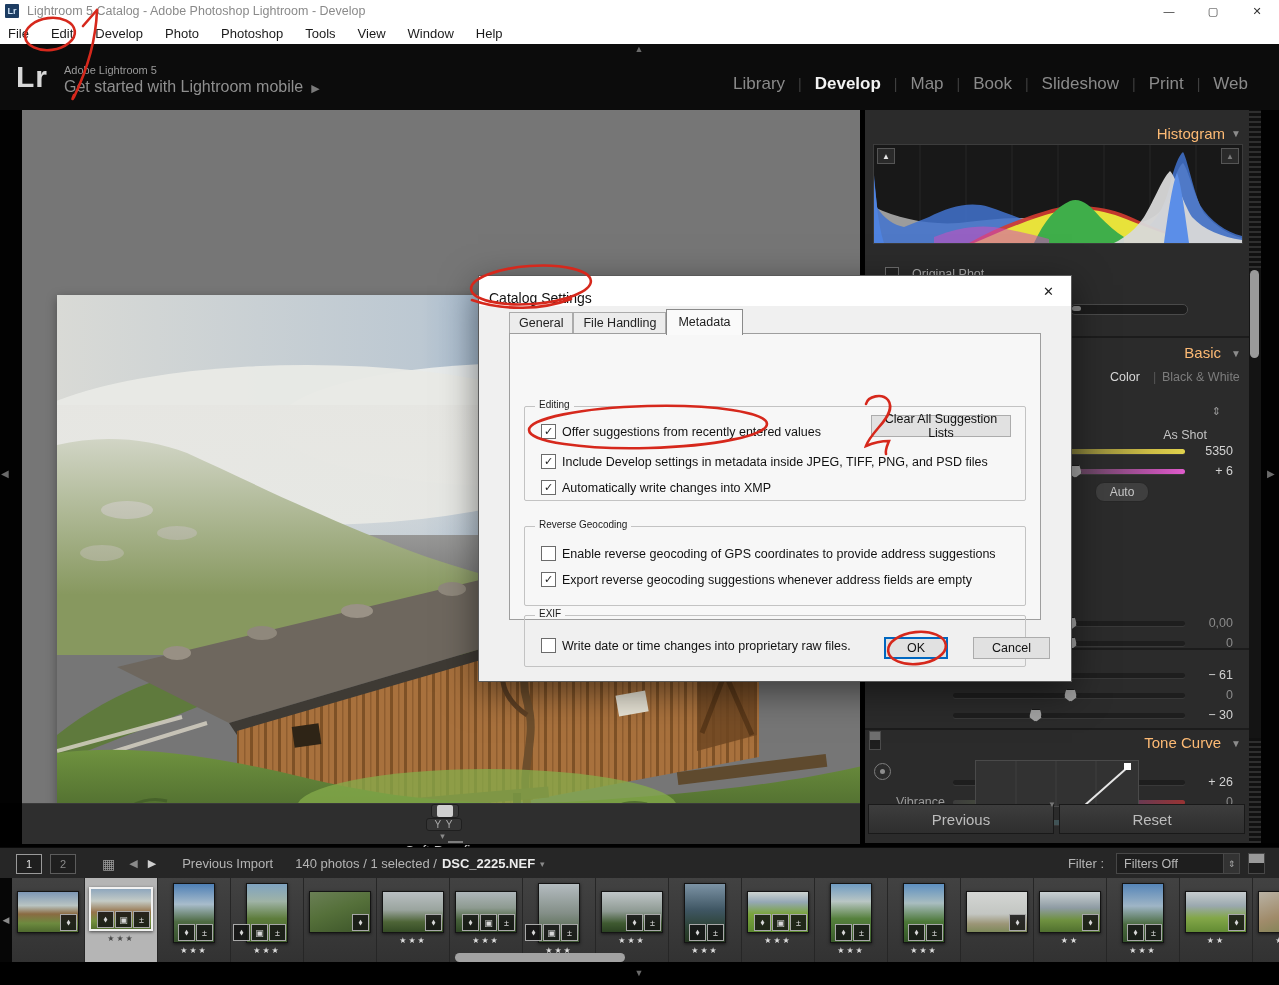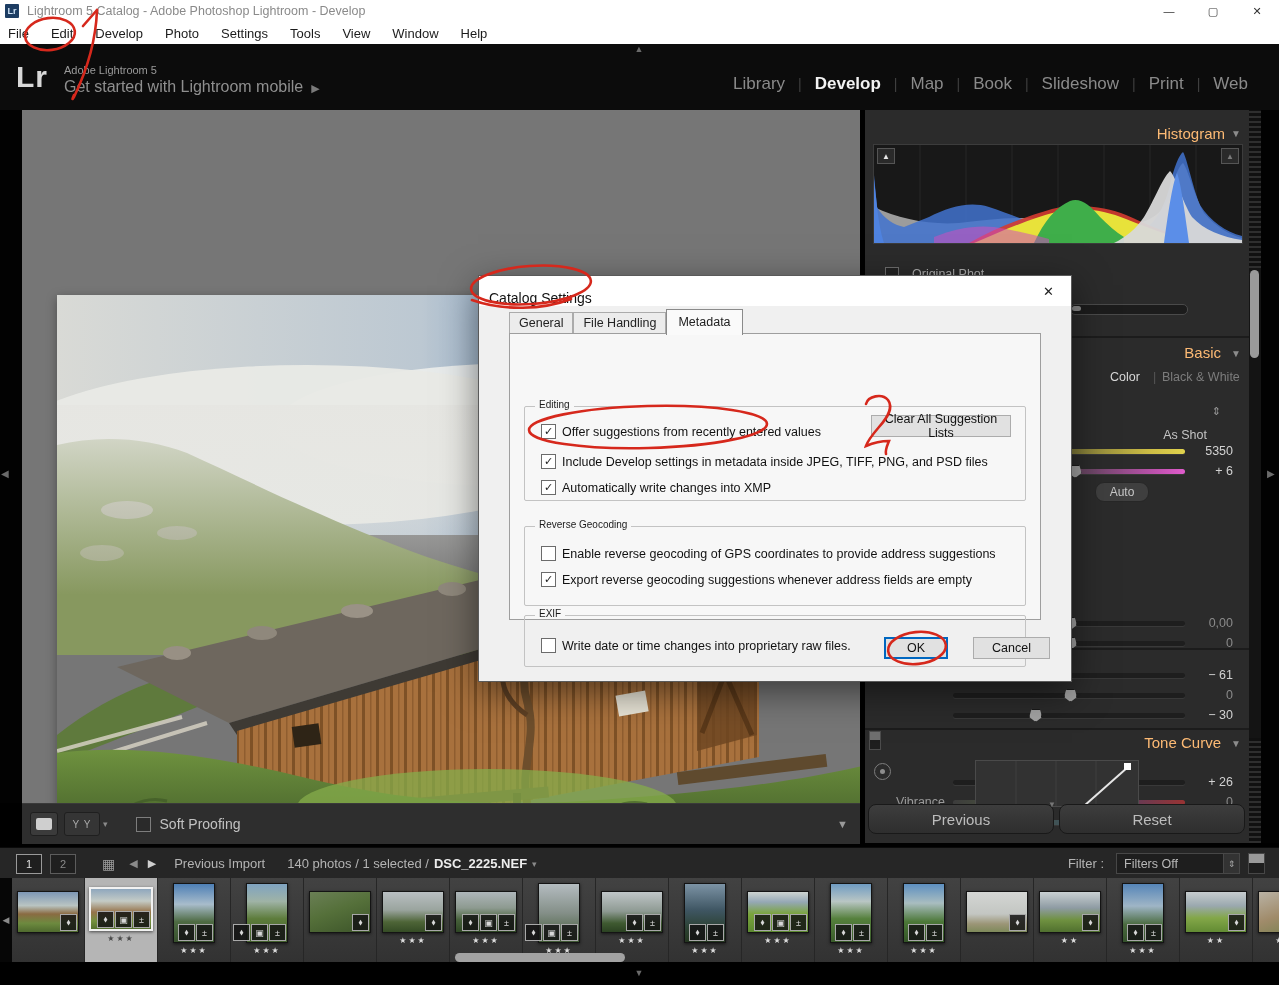--- a/index.html
+++ b/index.html
@@ -83,55 +83,55 @@
   #tc-line{top:618px;} #tc-toggle{left:4px;top:621px;width:10px;height:17px;background:#1e1e1e;border:1px solid #4c4c4c;}
   #tc-toggle div{width:100%;height:8px;background:#6f6f6f;}
   #tc-hdr{right:28px;top:624px;} #tc-tri{right:8px;top:628px;}
   #tc-target{left:9px;top:653px;width:15px;height:15px;border:1px solid #7d7d7d;border-radius:50%;
              display:flex;align-items:center;justify-content:center;}
   #tc-target div{width:5px;height:5px;border-radius:50%;background:#8d8d8d;}
   #tc-graph{left:110px;top:650px;width:162px;height:45px;background:#303030;border:1px solid #4a4a4a;overflow:hidden;}
   #tc-graph svg{display:block;}
   #rp-buttons{left:0;top:694px;width:384px;}
   .rp-btn{position:absolute;height:28px;background:linear-gradient(#3d3d3d,#2e2e2e);border:1px solid #191919;
-          border-radius:8px;color:#bcbcbc;font-size:15px;display:flex;align-items:center;justify-content:center;}
+          border-radius:0;color:#bcbcbc;font-size:15px;display:flex;align-items:center;justify-content:center;}
   #btn-previous{left:3px;width:184px;} #btn-reset{left:194px;width:184px;}
   #rp-endcap{left:183px;top:690px;color:#777;font-size:8px;}
 
   
   #scrollcol{left:1249px;top:110px;width:12px;height:733px;background:#141414;}
   .ribs{position:absolute;left:0;width:12px;background:repeating-linear-gradient(0deg,#2e2e2e 0 2px,#101010 2px 5px);}
   #scroll-thumb{left:1250px;top:270px;width:9px;height:88px;background:#9a9a9a;border-radius:5px;}
   #right-edge{left:1261px;top:110px;width:18px;height:733px;background:#020202;}
   #collapse-right{left:1267px;top:468px;color:#6a6a6a;font-size:10px;}
 
   
   #toolbar{left:22px;top:803px;width:838px;height:40px;background:#2e2e2e;border-top:1px solid #3a3a3a;
-           display:flex;align-items:center;color:#b8b8b8;}
+           display:flex;align-items:center;color:#b8b8b8;flex-direction:column;}
   #view-loupe{margin-left:8px;width:26px;height:22px;background:#3b3b3b;border:1px solid #1f1f1f;border-radius:3px;
               display:flex;align-items:center;justify-content:center;}
   #view-loupe div{width:16px;height:12px;background:#cfcfcf;border-radius:2px;}
   #view-compare{margin-left:6px;width:34px;height:22px;background:#353535;border:1px solid #1f1f1f;border-radius:3px;
                 color:#aaa;font-size:10px;display:flex;align-items:center;justify-content:center;letter-spacing:1px;}
   #view-caret{margin-left:3px;color:#8a8a8a;font-size:9px;}
   #sp-check{margin-left:28px;width:13px;height:13px;border:1px solid #7d7d7d;background:#2a2a2a;}
   #sp-label{margin-left:9px;font-size:14px;color:#c2c2c2;}
   #toolbar-caret{margin-left:auto;margin-right:12px;color:#9a9a9a;font-size:11px;}
 
   
   #fs-header{left:0;top:847px;width:1279px;height:31px;background:#262626;border-top:1px solid #0a0a0a;
              display:flex;align-items:center;color:#b0b0b0;font-size:13px;}
   .mon-btn{width:24px;height:18px;border:1px solid #9a9a9a;color:#e0e0e0;font-size:11px;display:flex;align-items:center;
            justify-content:center;margin-left:8px;background:#1f1f1f;}
   .mon-btn.dim{border-color:#5c5c5c;color:#8a8a8a;}
   #mon1{margin-left:16px;}
   #grid-icon{margin-left:26px;color:#9a9a9a;font-size:14px;}
   #fs-back{margin-left:14px;color:#8a8a8a;font-size:11px;}
   #fs-fwd{margin-left:10px;color:#cfcfcf;font-size:11px;}
-  #fs-source{margin-left:18px;color:#b4b4b4;}
+  #fs-source{margin-left:26px;color:#b4b4b4;}
   #fs-status{margin-left:22px;color:#b4b4b4;}
   #fs-filename{color:#ededed;font-weight:bold;margin-left:5px;}
   #fs-name-caret{color:#8a8a8a;font-size:9px;margin-left:5px;}
   #fs-filter-label{margin-left:auto;color:#b4b4b4;}
   #fs-filter-dd{margin-left:12px;width:122px;height:19px;background:#1e1e1e;border:1px solid #474747;display:flex;
                 align-items:center;font-size:12.5px;color:#b8b8b8;}
   #fs-filter-dd span{margin-left:7px;}
   #fs-filter-spin{margin-left:auto;width:15px;height:100%;background:#333;border-left:1px solid #474747;color:#aaa;
                   font-size:9px;display:flex;align-items:center;justify-content:center;}
   #fs-toggle{margin-left:8px;margin-right:14px;width:15px;height:19px;background:#1e1e1e;border:1px solid #474747;
@@ -218,21 +218,21 @@
       <div class="win-ctl">▢</div>
       <div class="win-ctl">✕</div>
     </div>
   </div>
 
   <div class="abs" id="menubar">
       <span class="menu-item">File</span>
       <span class="menu-item">Edit</span>
       <span class="menu-item">Develop</span>
       <span class="menu-item">Photo</span>
-      <span class="menu-item">Settings</span>
+      <span class="menu-item">Photoshop</span>
       <span class="menu-item">Tools</span>
       <span class="menu-item">View</span>
       <span class="menu-item">Window</span>
       <span class="menu-item">Help</span>
     </div>
 
   <div class="abs" id="toppanel"></div>
   <div class="abs" id="collapse-top">▲</div>
   <div class="abs" id="lr-logo">Lr</div>
   <div class="abs" id="brand-small">Adobe Lightroom 5</div>

